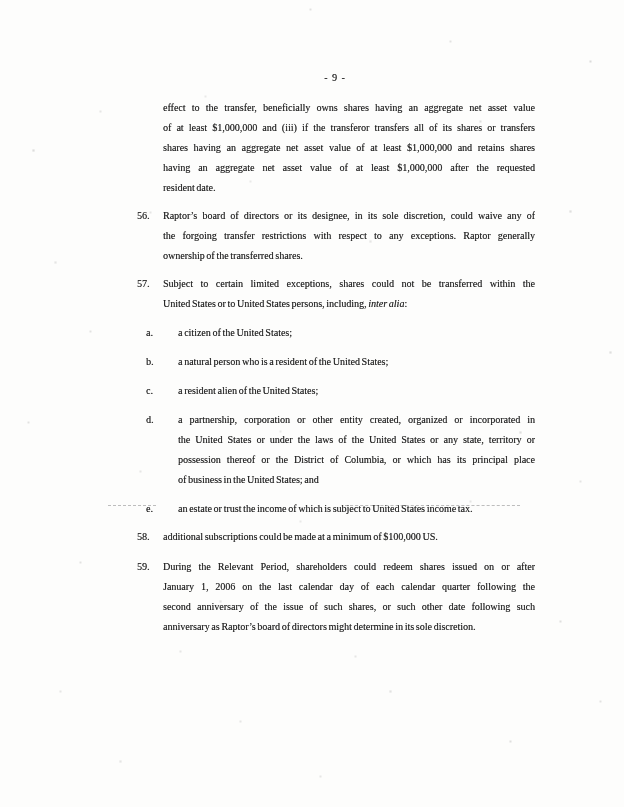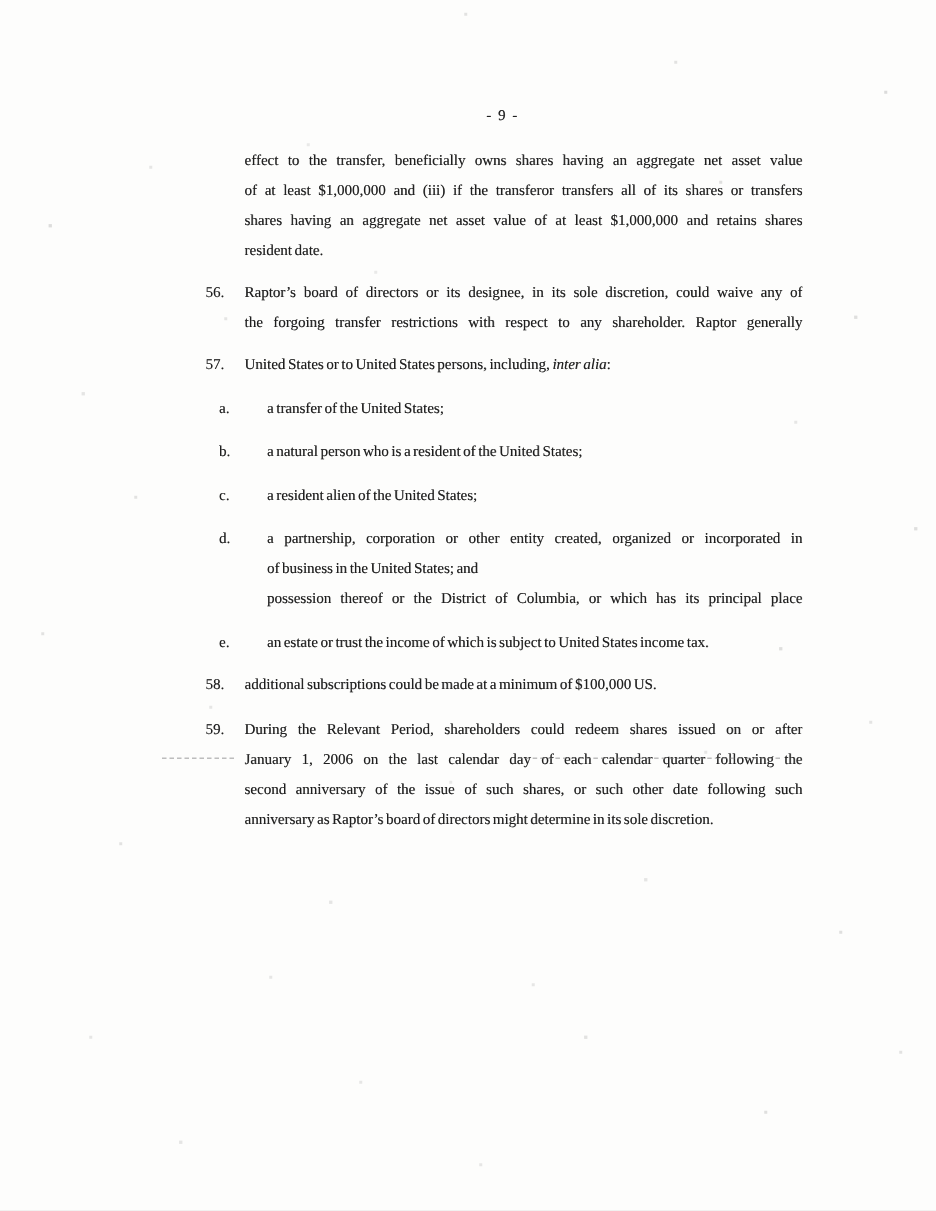--- a/index.html
+++ b/index.html
@@ -97,53 +97,57 @@
   <div class="speckles"></div>
 
   <div class="pageno">- 9 -</div>
 
   <div class="docbody">
 
     <div class="para first">
       <div class="line">effect to the transfer, beneficially owns shares having an aggregate net asset value</div>
       <div class="line">of at least $1,000,000 and (iii) if the transferor transfers all of its shares or transfers</div>
       <div class="line">shares having an aggregate net asset value of at least $1,000,000 and retains shares</div>
+      <div class="line">having an aggregate net asset value of at least $1,000,000 after the requested</div>
       <div class="line last">resident date.</div>
     </div>
 
     <div class="para">
       <span class="num">56.</span>
       <div class="line">Raptor’s board of directors or its designee, in its sole discretion, could waive any of</div>
-      <div class="line">the forgoing transfer restrictions with respect to any shareholder. Raptor generally</div>
+      <div class="line">the forgoing transfer restrictions with respect to any exceptions. Raptor generally</div>
+      <div class="line last">ownership of the transferred shares.</div>
     </div>
 
     <div class="para">
       <span class="num">57.</span>
+      <div class="line">Subject to certain limited exceptions, shares could not be transferred within the</div>
       <div class="line last"><span>United States or to United States persons, including, </span><i>inter alia</i><span>:</span></div>
 
       <div class="item">
         <span class="letter">a.</span>
-        <div class="line last">a transfer of the United States;</div>
+        <div class="line last">a citizen of the United States;</div>
       </div>
 
       <div class="item">
         <span class="letter">b.</span>
         <div class="line last">a natural person who is a resident of the United States;</div>
       </div>
 
       <div class="item">
         <span class="letter">c.</span>
         <div class="line last">a resident alien of the United States;</div>
       </div>
 
       <div class="item">
         <span class="letter">d.</span>
         <div class="line">a partnership, corporation or other entity created, organized or incorporated in</div>
+        <div class="line">the United States or under the laws of the United States or any state, territory or</div>
+        <div class="line">possession thereof or the District of Columbia, or which has its principal place</div>
         <div class="line last">of business in the United States; and</div>
-        <div class="line">possession thereof or the District of Columbia, or which has its principal place</div>
       </div>
 
       <div class="item">
         <span class="letter">e.</span>
         <div class="line last">an estate or trust the income of which is subject to United States income tax.</div>
       </div>
     </div>
 
     <div class="para">
       <span class="num">58.</span>

